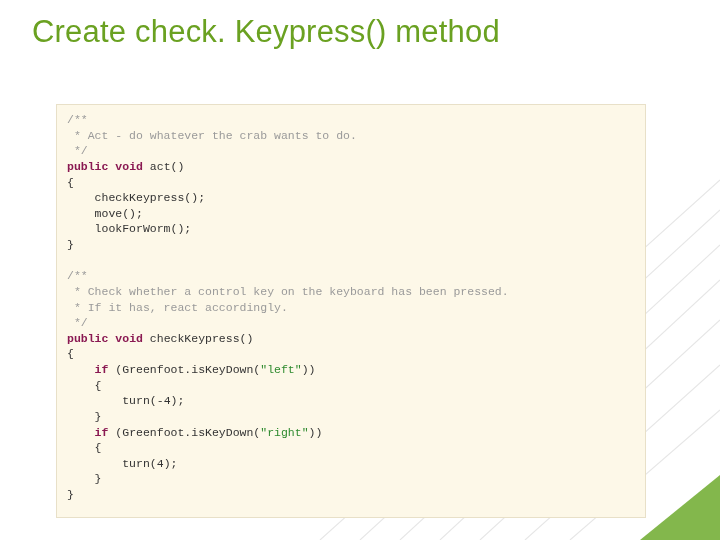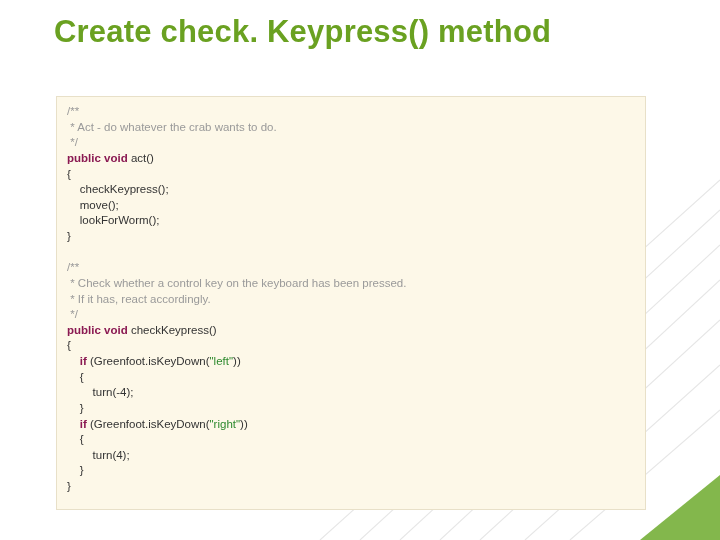--- a/index.html
+++ b/index.html
@@ -11,35 +11,34 @@
     position: relative;
     overflow: hidden;
   }
   .deco-lines { position: absolute; top: 0; left: 0; width: 720px; height: 540px; pointer-events: none; }
   .title {
     position: absolute;
     top: 14px;
     left: 32px;
     font-size: 31px;
     color: #6aa121;
-    font-weight: 700;
+    font-weight: 400;
     line-height: 1.15;
     letter-spacing: 0.2px;
-    margin-left: 22px;
   }
   .code-box {
     position: absolute;
-    top: 96px;
+    top: 104px;
     left: 56px;
     width: 590px;
     height: 414px;
     background: #fdf8e8;
     border: 1px solid #e8e0c8;
     padding: 7px 10px;
-    font-family: Liberation Sans, sans-serif;
+    font-family: Liberation Mono, monospace;
     font-size: 11.5px;
     line-height: 1.36;
     color: #333333;
     white-space: pre;
   }
   .cm   { color: #9a9a9a; }
   .kw   { color: #8a1952; font-weight: bold; }
   .ty   { color: #8a1952; font-weight: bold; }
   .fn   { color: #333333; }
   .str  { color: #2e8a2e; }

